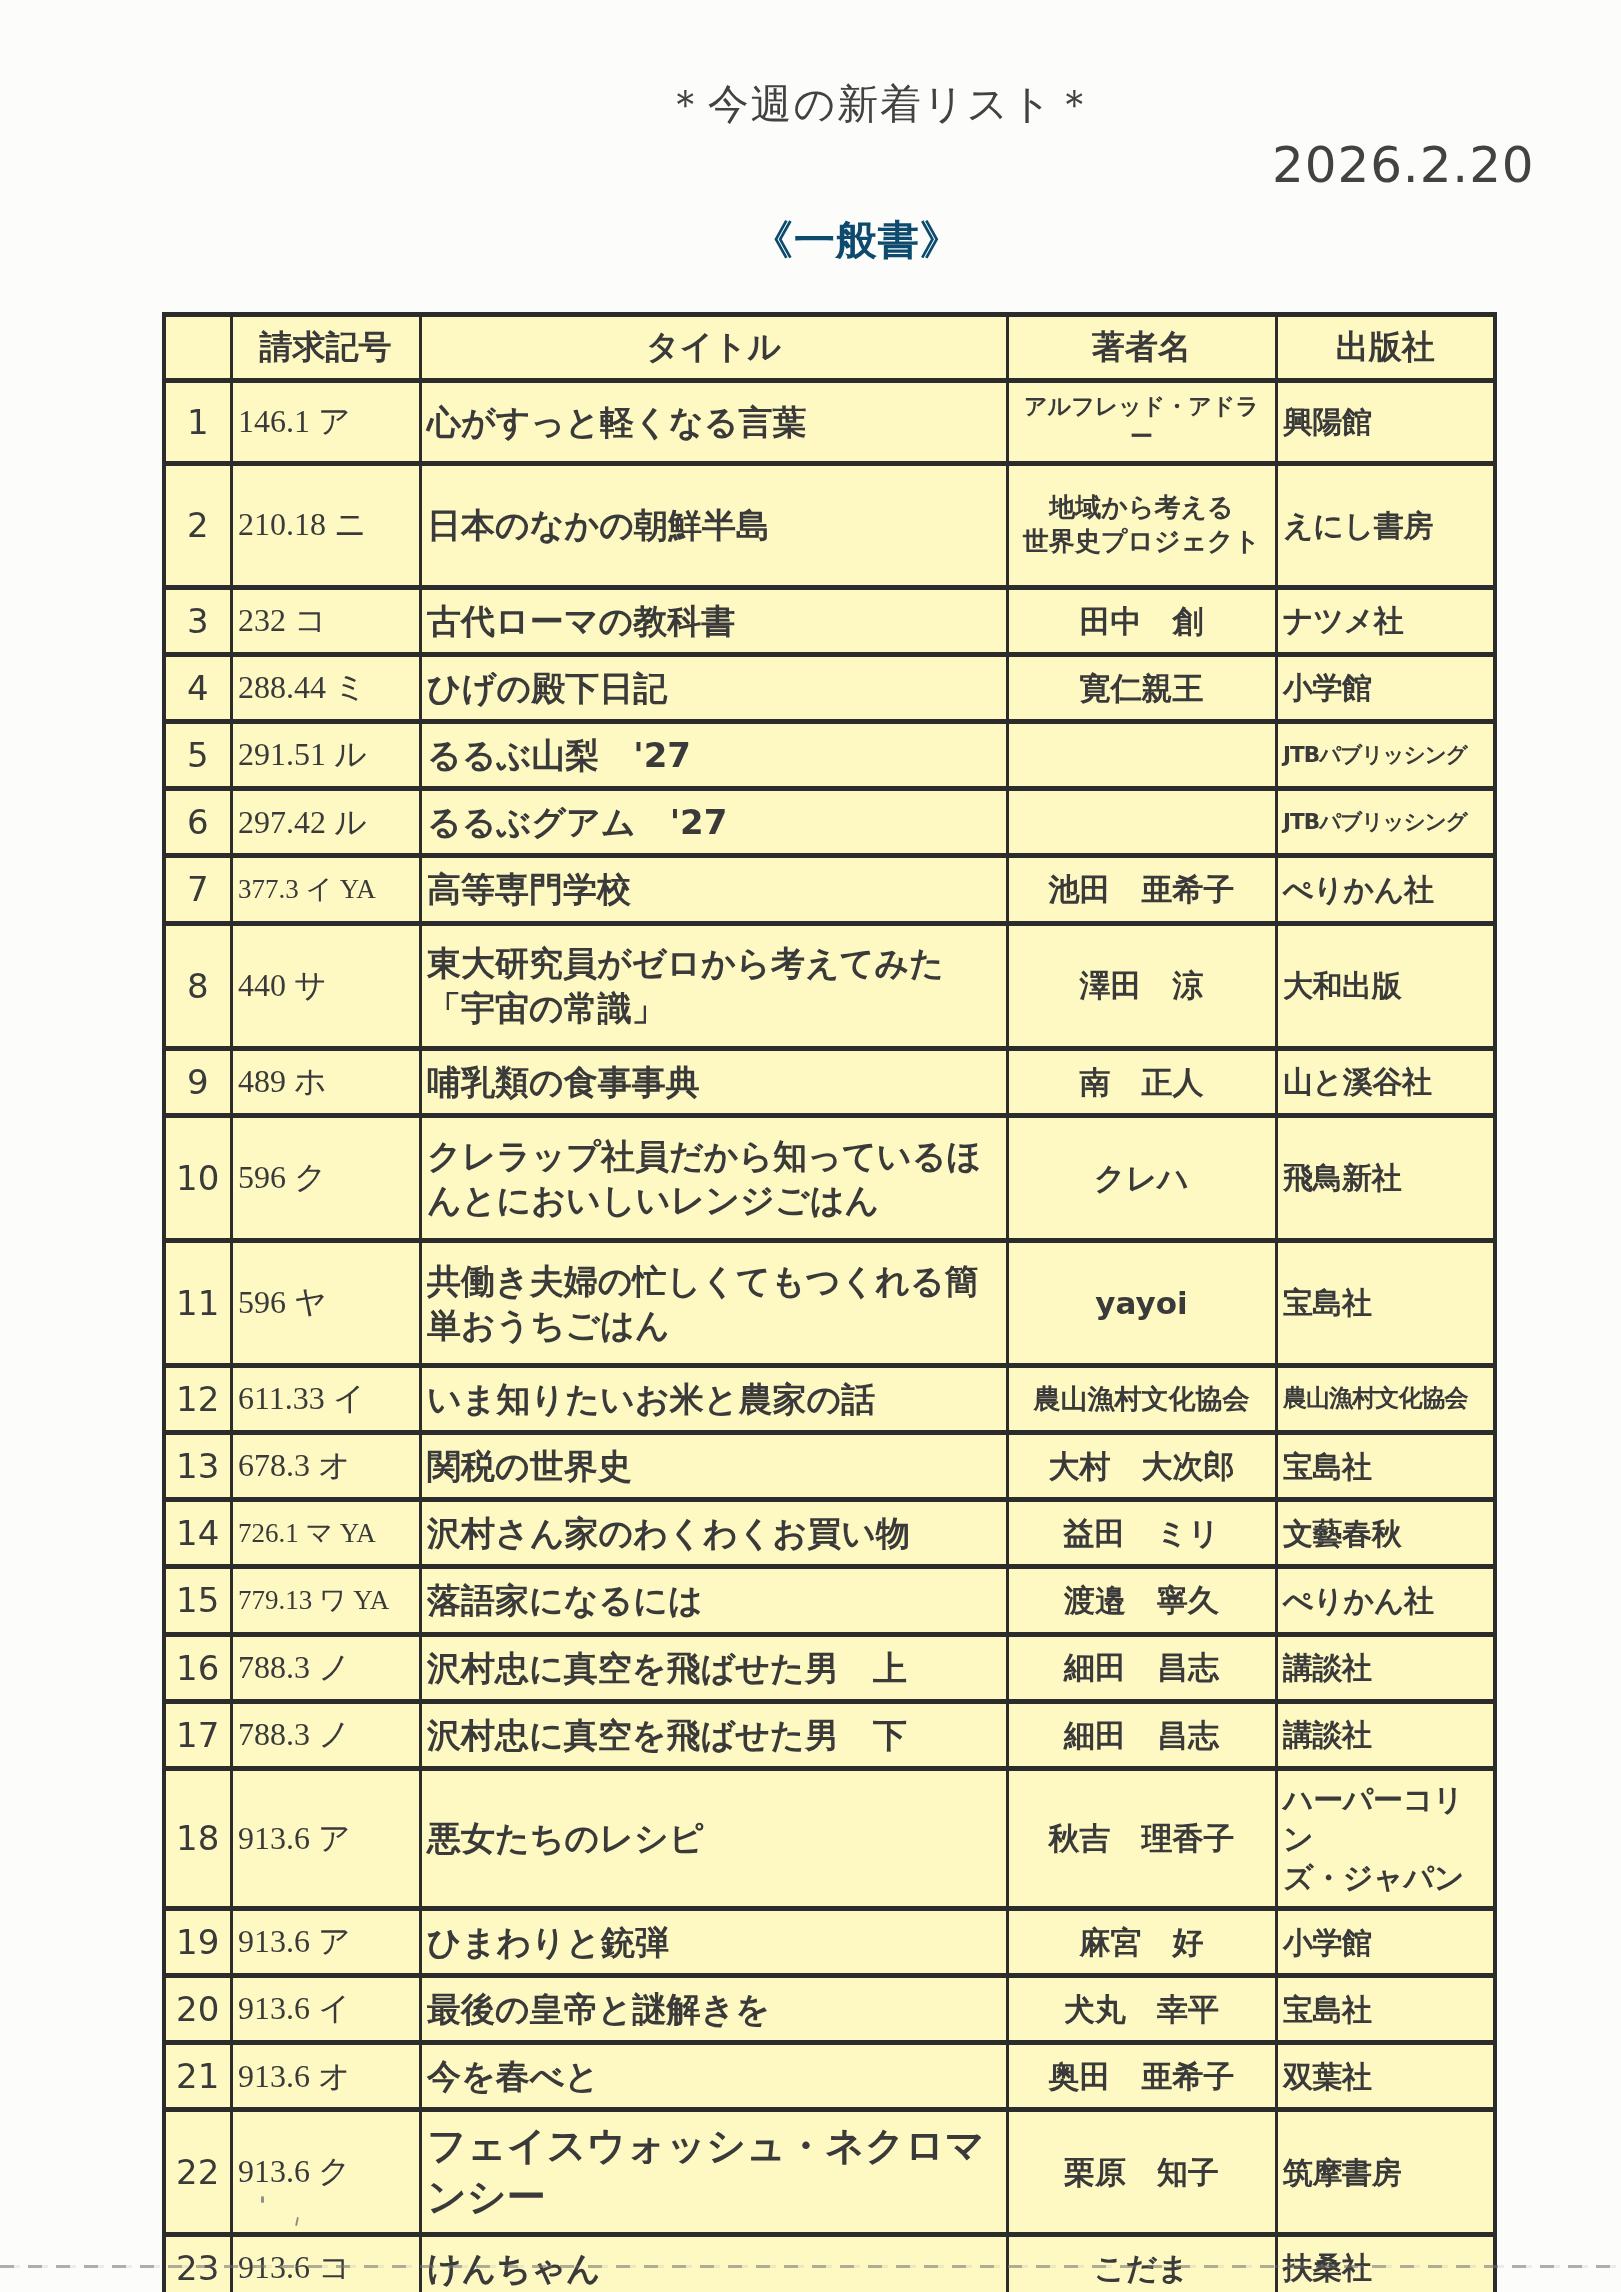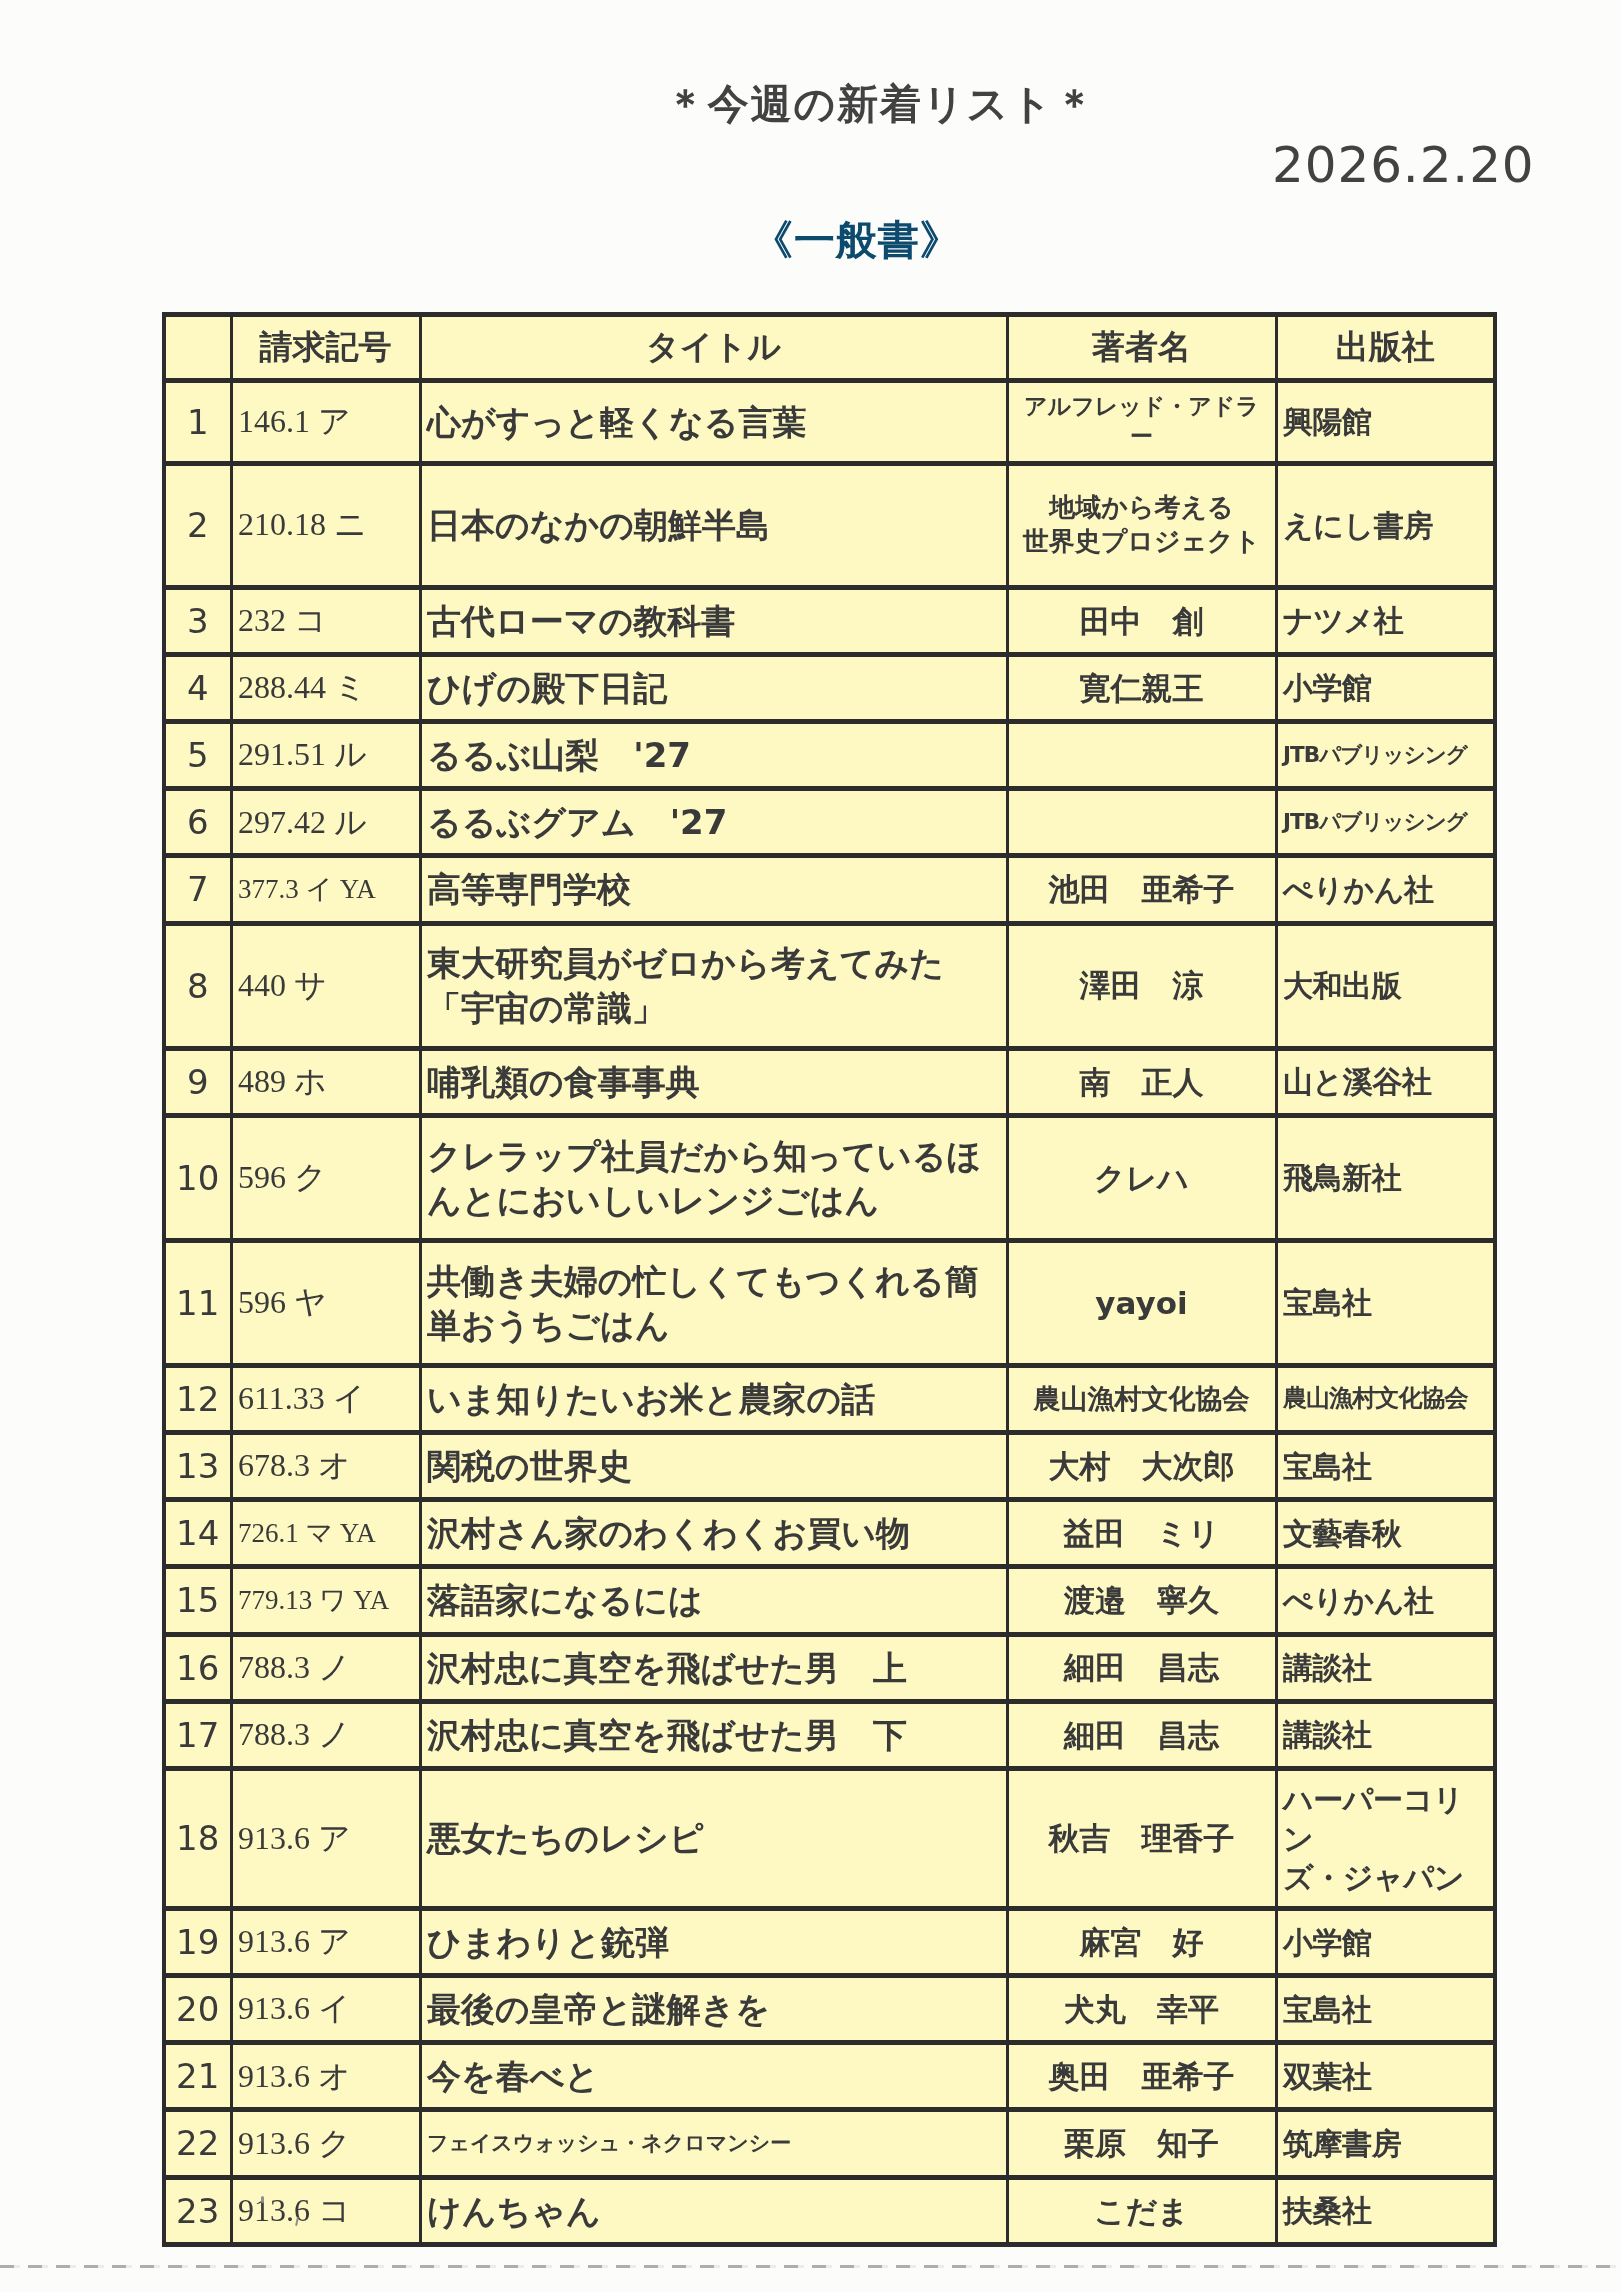--- a/index.html
+++ b/index.html
@@ -6,21 +6,21 @@
   body{
     width:1621px;height:2293px;position:relative;
     background:#fcfcfb;
     font-family:"DejaVu Sans","Liberation Sans",sans-serif;
     color:#383838;
     overflow:hidden;
   }
   
   .page-title{
     position:absolute;left:665px;top:77px;
-    font-size:41px;font-weight:700;letter-spacing:1.8px;color:#424242;
+    font-size:41px;font-weight:400;letter-spacing:1.8px;color:#424242;
     white-space:nowrap;
   }
   .date-label{
     position:absolute;left:1272px;top:136px;
     font-size:50px;font-weight:500;letter-spacing:0.9px;color:#424242;
     white-space:nowrap;
   }
   .subtitle{
     position:absolute;left:752px;top:213px;
     font-size:41px;font-weight:700;letter-spacing:0.9px;color:#0c4a6e;
@@ -63,21 +63,21 @@
   
   tbody tr:nth-child(7)  td.c-call,
   tbody tr:nth-child(14) td.c-call,
   tbody tr:nth-child(15) td.c-call{font-size:27px;}
   tbody tr:nth-child(1)  td.c-author{font-size:23px;}
   tbody tr:nth-child(2)  td.c-author{font-size:26px;}
   tbody tr:nth-child(12) td.c-author{font-size:27px;}
   tbody tr:nth-child(5)  td.c-pub,
   tbody tr:nth-child(6)  td.c-pub{font-size:21.5px;letter-spacing:-0.9px;}
   tbody tr:nth-child(12) td.c-pub{font-size:24px;letter-spacing:-0.9px;}
-  tbody tr:nth-child(22) td.c-title{font-size:21px;}
+  tbody tr:nth-child(22) td.c-title{font-size:39px;}
 
   
   .scan-artifact-line{
     position:absolute;left:0;top:2265px;width:1621px;height:2.7px;
     background:repeating-linear-gradient(to right,
       rgba(110,110,110,.55) 0 14.3px,
       rgba(170,170,170,.2) 14.3px 19.7px,
       rgba(255,255,255,0) 19.7px 28px);
   }
   .scan-speck{position:absolute;background:#8f8f8f;border-radius:1.8px;}

